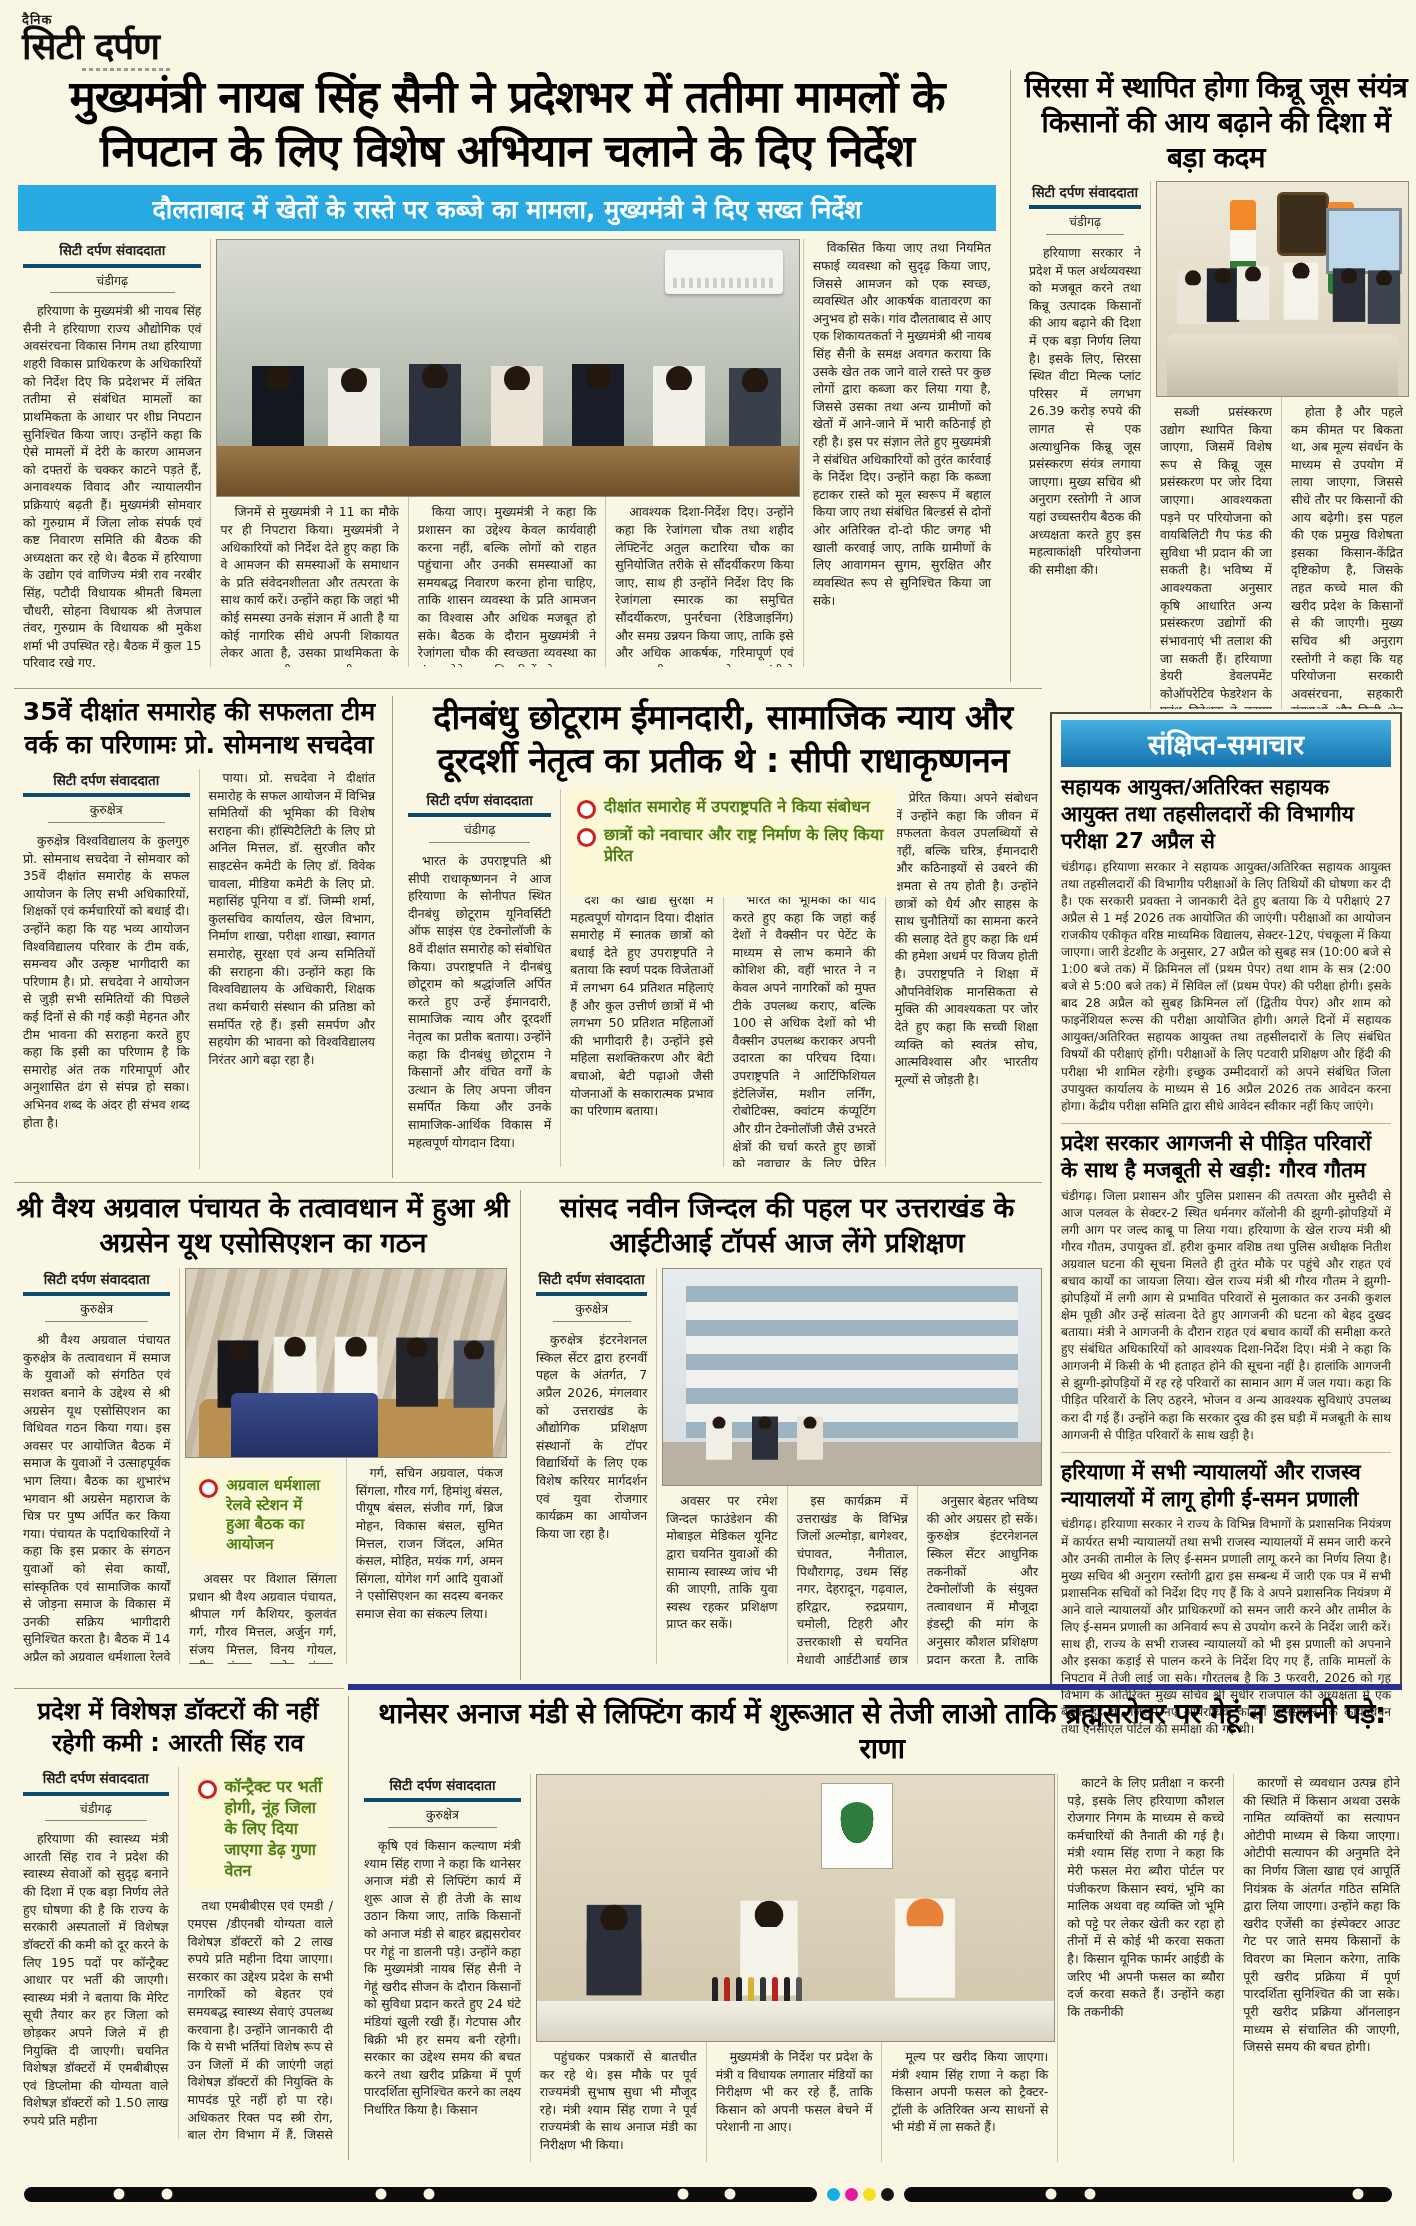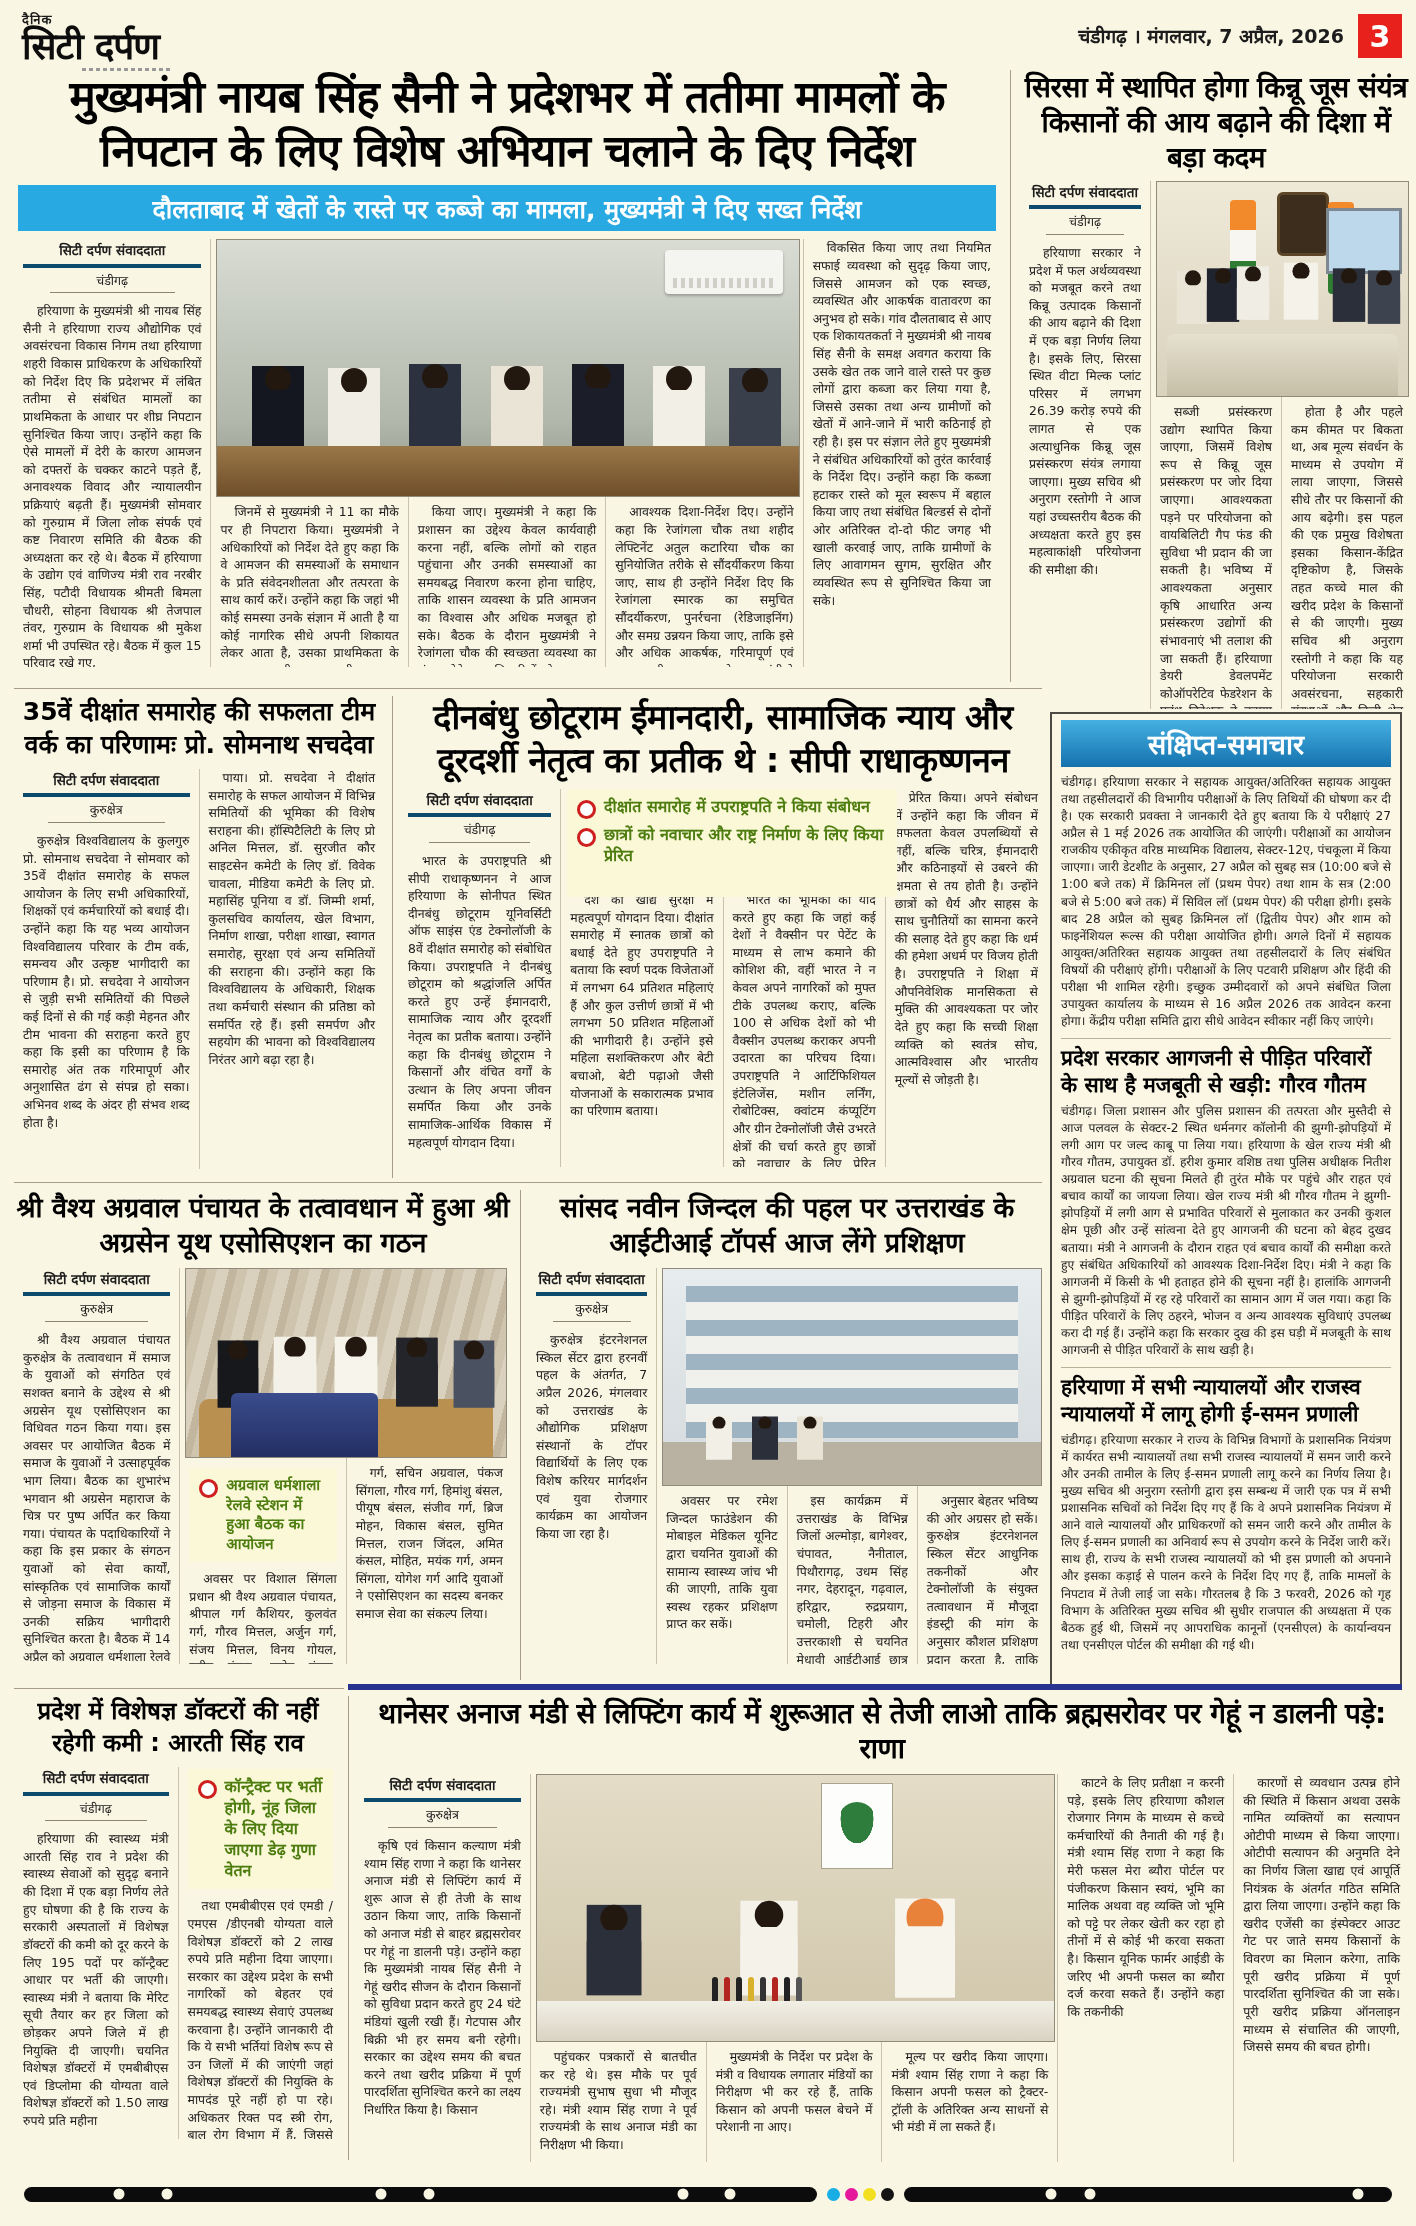--- a/index.html
+++ b/index.html
@@ -131,24 +131,20 @@
 <body>
 
 <div class="page">
 
   <header class="masthead">
     <div class="logo">
       <div class="daily">दैनिक</div>
       <div class="title">सिटी दर्पण</div>
       <div class="squig"></div>
     </div>
-    <div class="dategrp">
-      <div class="dateline">चंडीगढ़ । मंगलवार, 7 अप्रैल, 2026</div>
-      <div class="pagenum">3</div>
-    </div>
   </header>
 
   <section class="art-lead">
     <h1>मुख्यमंत्री नायब सिंह सैनी ने प्रदेशभर में ततीमा मामलों के निपटान के लिए विशेष अभियान चलाने के दिए निर्देश</h1>
     <div class="subhead">दौलताबाद में खेतों के रास्ते पर कब्जे का मामला, मुख्यमंत्री ने दिए सख्त निर्देश</div>
     <div class="cols">
       <div class="col">
         <div class="byline">
           <div class="by-name">सिटी दर्पण संवाददाता</div>
           <div class="by-place">चंडीगढ़</div>
@@ -266,20 +262,21 @@
           <span class="ring"></span>
           <span class="hltext">छात्रों को नवाचार और राष्ट्र निर्माण के लिए किया प्रेरित</span>
         </div>
       </div>
     </div>
   </section>
 
   <aside class="briefs">
     <div class="briefs-head">संक्षिप्त-समाचार</div>
     <div class="brief-item">
+      <h3>सहायक आयुक्त/अतिरिक्त सहायक आयुक्त तथा तहसीलदारों की विभागीय परीक्षा 27 अप्रैल से</h3>
       <p>चंडीगढ़। हरियाणा सरकार ने सहायक आयुक्त/अतिरिक्त सहायक आयुक्त तथा तहसीलदारों की विभागीय परीक्षाओं के लिए तिथियों की घोषणा कर दी है। एक सरकारी प्रवक्ता ने जानकारी देते हुए बताया कि ये परीक्षाएं 27 अप्रैल से 1 मई 2026 तक आयोजित की जाएंगी। परीक्षाओं का आयोजन राजकीय एकीकृत वरिष्ठ माध्यमिक विद्यालय, सेक्टर-12ए, पंचकूला में किया जाएगा। जारी डेटशीट के अनुसार, 27 अप्रैल को सुबह सत्र (10:00 बजे से 1:00 बजे तक) में क्रिमिनल लॉ (प्रथम पेपर) तथा शाम के सत्र (2:00 बजे से 5:00 बजे तक) में सिविल लॉ (प्रथम पेपर) की परीक्षा होगी। इसके बाद 28 अप्रैल को सुबह क्रिमिनल लॉ (द्वितीय पेपर) और शाम को फाइनेंशियल रूल्स की परीक्षा आयोजित होगी। अगले दिनों में सहायक आयुक्त/अतिरिक्त सहायक आयुक्त तथा तहसीलदारों के लिए संबंधित विषयों की परीक्षाएं होंगी। परीक्षाओं के लिए पटवारी प्रशिक्षण और हिंदी की परीक्षा भी शामिल रहेगी। इच्छुक उम्मीदवारों को अपने संबंधित जिला उपायुक्त कार्यालय के माध्यम से 16 अप्रैल 2026 तक आवेदन करना होगा। केंद्रीय परीक्षा समिति द्वारा सीधे आवेदन स्वीकार नहीं किए जाएंगे।</p>
     </div>
     <div class="brief-item">
       <h3>प्रदेश सरकार आगजनी से पीड़ित परिवारों के साथ है मजबूती से खड़ी: गौरव गौतम</h3>
       <p>चंडीगढ़। जिला प्रशासन और पुलिस प्रशासन की तत्परता और मुस्तैदी से आज पलवल के सेक्टर-2 स्थित धर्मनगर कॉलोनी की झुग्गी-झोपड़ियों में लगी आग पर जल्द काबू पा लिया गया। हरियाणा के खेल राज्य मंत्री श्री गौरव गौतम, उपायुक्त डॉ. हरीश कुमार वशिष्ठ तथा पुलिस अधीक्षक नितीश अग्रवाल घटना की सूचना मिलते ही तुरंत मौके पर पहुंचे और राहत एवं बचाव कार्यों का जायजा लिया। खेल राज्य मंत्री श्री गौरव गौतम ने झुग्गी-झोपड़ियों में लगी आग से प्रभावित परिवारों से मुलाकात कर उनकी कुशल क्षेम पूछी और उन्हें सांत्वना देते हुए आगजनी की घटना को बेहद दुखद बताया। मंत्री ने आगजनी के दौरान राहत एवं बचाव कार्यों की समीक्षा करते हुए संबंधित अधिकारियों को आवश्यक दिशा-निर्देश दिए। मंत्री ने कहा कि आगजनी में किसी के भी हताहत होने की सूचना नहीं है। हालांकि आगजनी से झुग्गी-झोपड़ियों में रह रहे परिवारों का सामान आग में जल गया। कहा कि पीड़ित परिवारों के लिए ठहरने, भोजन व अन्य आवश्यक सुविधाएं उपलब्ध करा दी गई हैं। उन्होंने कहा कि सरकार दुख की इस घड़ी में मजबूती के साथ आगजनी से पीड़ित परिवारों के साथ खड़ी है।</p>
     </div>
     <div class="brief-item">
       <h3>हरियाणा में सभी न्यायालयों और राजस्व न्यायालयों में लागू होगी ई-समन प्रणाली</h3>
       <p>चंडीगढ़। हरियाणा सरकार ने राज्य के विभिन्न विभागों के प्रशासनिक नियंत्रण में कार्यरत सभी न्यायालयों तथा सभी राजस्व न्यायालयों में समन जारी करने और उनकी तामील के लिए ई-समन प्रणाली लागू करने का निर्णय लिया है। मुख्य सचिव श्री अनुराग रस्तोगी द्वारा इस सम्बन्ध में जारी एक पत्र में सभी प्रशासनिक सचिवों को निर्देश दिए गए हैं कि वे अपने प्रशासनिक नियंत्रण में आने वाले न्यायालयों और प्राधिकरणों को समन जारी करने और तामील के लिए ई-समन प्रणाली का अनिवार्य रूप से उपयोग करने के निर्देश जारी करें। साथ ही, राज्य के सभी राजस्व न्यायालयों को भी इस प्रणाली को अपनाने और इसका कड़ाई से पालन करने के निर्देश दिए गए हैं, ताकि मामलों के निपटाव में तेजी लाई जा सके। गौरतलब है कि 3 फरवरी, 2026 को गृह विभाग के अतिरिक्त मुख्य सचिव श्री सुधीर राजपाल की अध्यक्षता में एक बैठक हुई थी, जिसमें नए आपराधिक कानूनों (एनसीएल) के कार्यान्वयन तथा एनसीएल पोर्टल की समीक्षा की गई थी।</p>
     </div>

